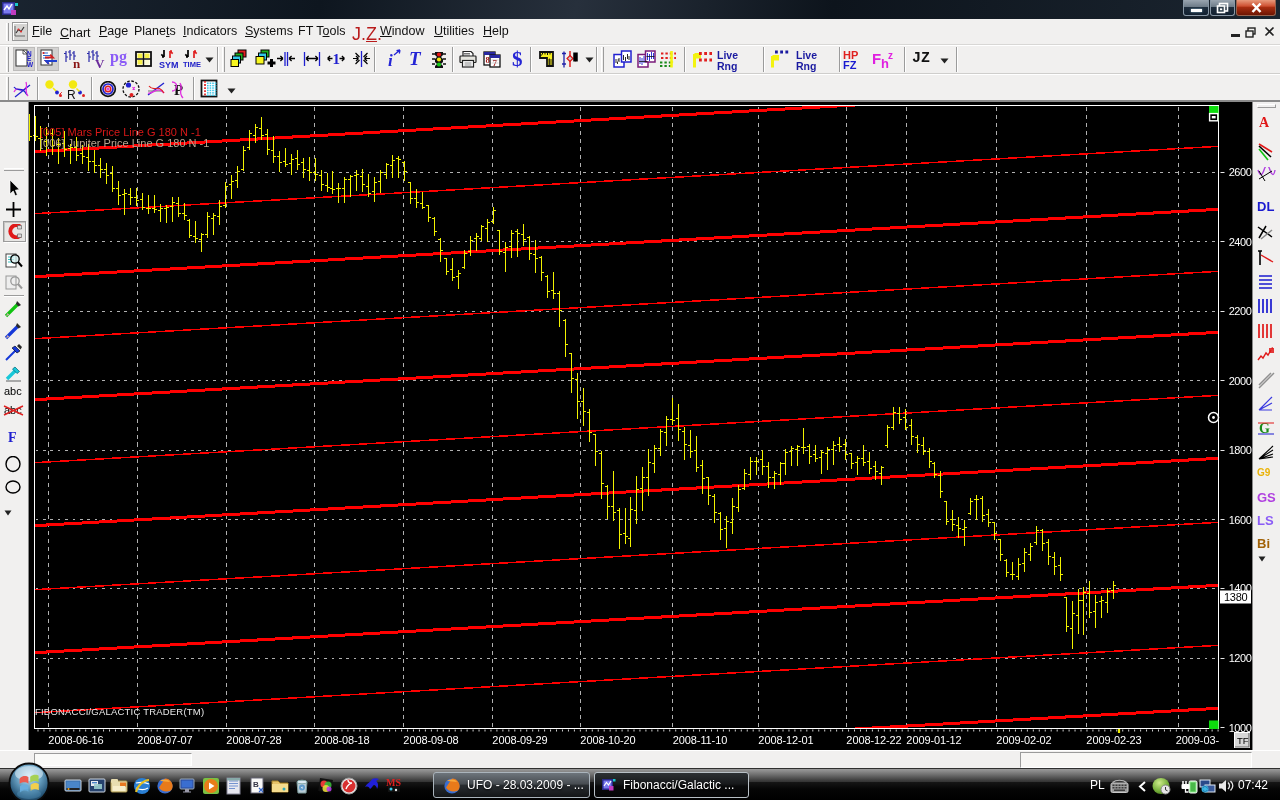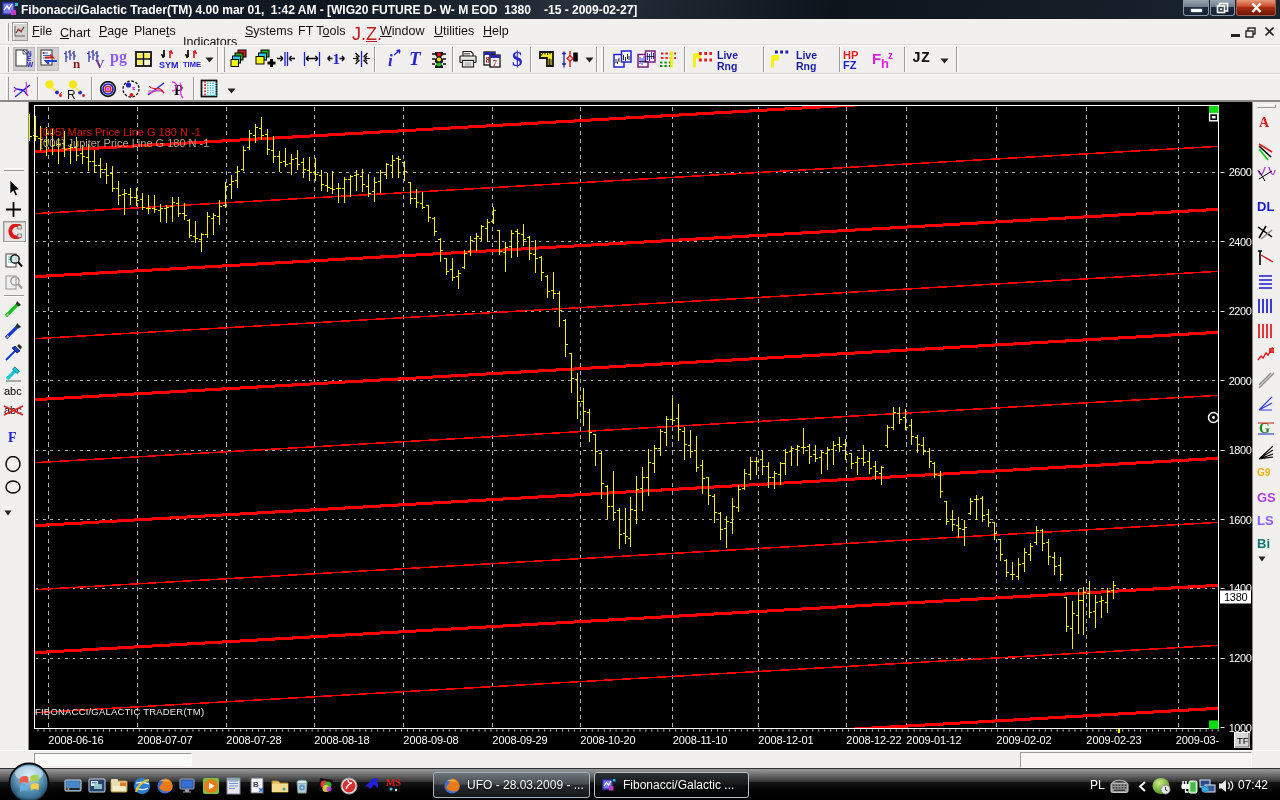--- a/index.html
+++ b/index.html
@@ -8,21 +8,20 @@
 <div id="root">
 
 <div class="abs" style="left:0;top:0;width:1280px;height:19px;background:linear-gradient(100deg,#1a2430 0%,#0e161f 25%,#27303c 45%,#0d141c 65%,#1b2530 100%);">
 <svg class="abs" style="left:2px;top:1px" width="17" height="17" viewBox="0 0 17 17">
 <rect x="0" y="1" width="13" height="13" fill="#2a2a8a"></rect>
         <rect x="1.5" y="2.5" width="10" height="10" fill="#7a7af0"></rect>
 <path d="M2 9l3-4 2 3 3-5" stroke="#fff" stroke-width="1.4" fill="none"></path>
         <rect x="9" y="9" width="5" height="5" fill="#c03cc0"></rect>
         <rect x="13" y="2" width="3" height="3" fill="#19c8c8"></rect>
 </svg>
-<div class="abs" style="left:21px;top:2.5px;font-size:12.1px;font-weight:bold;color:#fff;letter-spacing:-0.05px">Fibonacci/Galactic Trader(TM) 4.00 mar 01,&nbsp; 1:42 AM - [WIG20 FUTURE D- W- M EOD&nbsp; 1380&nbsp;&nbsp;&nbsp; -15 - 2009-02-27]</div>
 <div class="abs" style="left:1183px;top:0;width:26px;height:16px;border:1px solid #8897a5;border-top:none;border-radius:0 0 3px 3px;background:linear-gradient(180deg,#9aa5b0 0%,#6e7c89 45%,#1e2d3d 50%,#122030 100%)">
 <div class="abs" style="left:7px;top:9px;width:11px;height:3px;background:#fdfdfd;box-shadow:0 0 2px #9ecfe8"></div>
       </div>
 <div class="abs" style="left:1210px;top:0;width:25px;height:16px;border:1px solid #8897a5;border-top:none;border-radius:0 0 3px 3px;background:linear-gradient(180deg,#9aa5b0 0%,#6e7c89 45%,#1e2d3d 50%,#122030 100%)">
 <svg class="abs" style="left:5px;top:2px" width="14" height="12" viewBox="0 0 14 12">
           <rect x="3.5" y="1.5" width="8" height="7.5" fill="none" stroke="#fdfdfd" stroke-width="1.6"></rect>
           <rect x="1.5" y="4" width="7" height="6.5" fill="#30404e" stroke="#fdfdfd" stroke-width="1.6"></rect>
           <rect x="4" y="6.4" width="2.2" height="1.8" fill="#fff"></rect>
         </svg>
       </div>
@@ -40,21 +39,21 @@
           <path d="M1 1v10h10" stroke="#666" stroke-width="1" fill="none"></path>
           <path d="M2 8l2.5-3.5 2.5 2 3-4.5" stroke="#333" stroke-width="1.1" fill="none"></path>
           <circle cx="4.5" cy="4.5" r="1.1" fill="#e03030"></circle>
           <circle cx="7" cy="6.5" r="1.1" fill="#e03030"></circle>
         </svg>
       </div>
       <div class="abs" style="left:32px;top:5px;font-size:12.5px;color:#111"><span style="text-decoration:underline">F</span>ile</div>
       <div class="abs" style="left:60px;top:7px;font-size:12.5px;color:#111"><span style="text-decoration:underline">C</span>hart</div>
       <div class="abs" style="left:99px;top:5px;font-size:12.5px;color:#111"><span style="text-decoration:underline">P</span>age</div>
       <div class="abs" style="left:134px;top:5px;font-size:12.5px;color:#111">Plane<span style="text-decoration:underline">t</span>s</div>
-      <div class="abs" style="left:183px;top:16px;font-size:12.5px;color:#111"><span style="text-decoration:underline">I</span>ndicators</div>
+      <div class="abs" style="left:183px;top:5px;font-size:12.5px;color:#111"><span style="text-decoration:underline">I</span>ndicators</div>
       <div class="abs" style="left:245px;top:5px;font-size:12.5px;color:#111"><span style="text-decoration:underline">S</span>ystems</div>
       <div class="abs" style="left:298px;top:5px;font-size:12.5px;color:#111">FT T<span style="text-decoration:underline">o</span>ols</div>
       <div class="abs" style="left:352px;top:5px;font-size:18px;color:#b91c1c">J.<span style="text-decoration:underline">Z</span>.</div>
       <div class="abs" style="left:380px;top:5px;font-size:12.5px;color:#111"><span style="text-decoration:underline">W</span>indow</div>
       <div class="abs" style="left:434px;top:5px;font-size:12.5px;color:#111"><span style="text-decoration:underline">U</span>tilities</div>
       <div class="abs" style="left:483px;top:5px;font-size:12.5px;color:#111"><span style="text-decoration:underline">H</span>elp</div>
       <div class="abs" style="left:1231px;top:15px;width:9px;height:3px;background:#222"></div>
       <svg class="abs" style="left:1245px;top:8px" width="12" height="11" viewBox="0 0 12 11">
         <rect x="3" y="1" width="7" height="6" fill="none" stroke="#222" stroke-width="1.4"></rect>
         <rect x="1" y="4" width="7" height="6" fill="#f1f0ef" stroke="#222" stroke-width="1.4"></rect>
@@ -492,21 +491,21 @@
       <text x="2" y="14" font-size="14" font-weight="bold" fill="#1a8a1a" font-family="Liberation Serif">G</text>
       <path d="M1 4h16" stroke="#e01818"></path>
       <path d="M1 15h16" stroke="#1a1ad0"></path>
     </svg>
     <svg class="abs" style="left:1257px;top:443px" width="20" height="20" viewBox="0 0 20 20">
       <path d="M2 16L16 3M2 16L16 7M2 16l14-5M2 16l14-2" stroke="#000" stroke-width="1.1"></path>
     </svg>
     <div class="abs" style="left:1257px;top:467px;font-size:10px;font-weight:bold;color:#eab308;font-family:'Liberation Sans'">G9</div>
     <div class="abs" style="left:1257px;top:490px;font-size:13px;font-weight:bold;color:#b040e0;font-family:'Liberation Sans'">GS</div>
     <div class="abs" style="left:1257px;top:513px;font-size:13px;font-weight:bold;color:#8b5cf6;font-family:'Liberation Sans'">LS</div>
-    <div class="abs" style="left:1257px;top:536px;font-size:13px;font-weight:bold;color:#0f766e;font-family:'Liberation Sans'">Bi</div>
+    <div class="abs" style="left:1257px;top:536px;font-size:13px;font-weight:bold;color:#a16207;font-family:'Liberation Sans'">Bi</div>
     <svg class="abs" style="left:1258px;top:556px" width="8" height="6" viewBox="0 0 8 6">
       <path d="M0.5 0.5h7l-3.5 5z" fill="#222"></path>
     </svg>
 <div class="abs" style="left:0;top:750px;width:1280px;height:19px;background:#f1f0ef;border-top:1px solid #fff"></div>
     <div class="abs" style="left:34px;top:753px;width:158px;height:13px;background:#fafaf8;border:1px solid #9b9b9b;border-bottom-color:#fff;border-right-color:#fff"></div>
     <div class="abs" style="left:1020px;top:752px;width:232px;height:16px;background:#f7f6f4;border:1px solid #9b9b9b;border-bottom-color:#fff;border-right-color:#fff"></div>
 <div class="abs" style="left:0;top:768px;width:1280px;height:32px;background:linear-gradient(180deg,#a0a0a0 0%,#8a8a8a 10%,#6b6b6b 22%,#3f3f3f 38%,#1a1a1a 55%,#0a0a0a 72%,#000 100%)"></div>
     <div class="abs" style="left:0;top:768px;width:1280px;height:1px;background:#303030"></div>
     <div class="abs" style="left:0;top:782px;width:1280px;height:18px;background:linear-gradient(180deg,#161616 0%,#050505 40%,#000 100%)"></div>
     <svg class="abs" style="left:8px;top:762px" width="42" height="42" viewBox="0 0 42 42">

